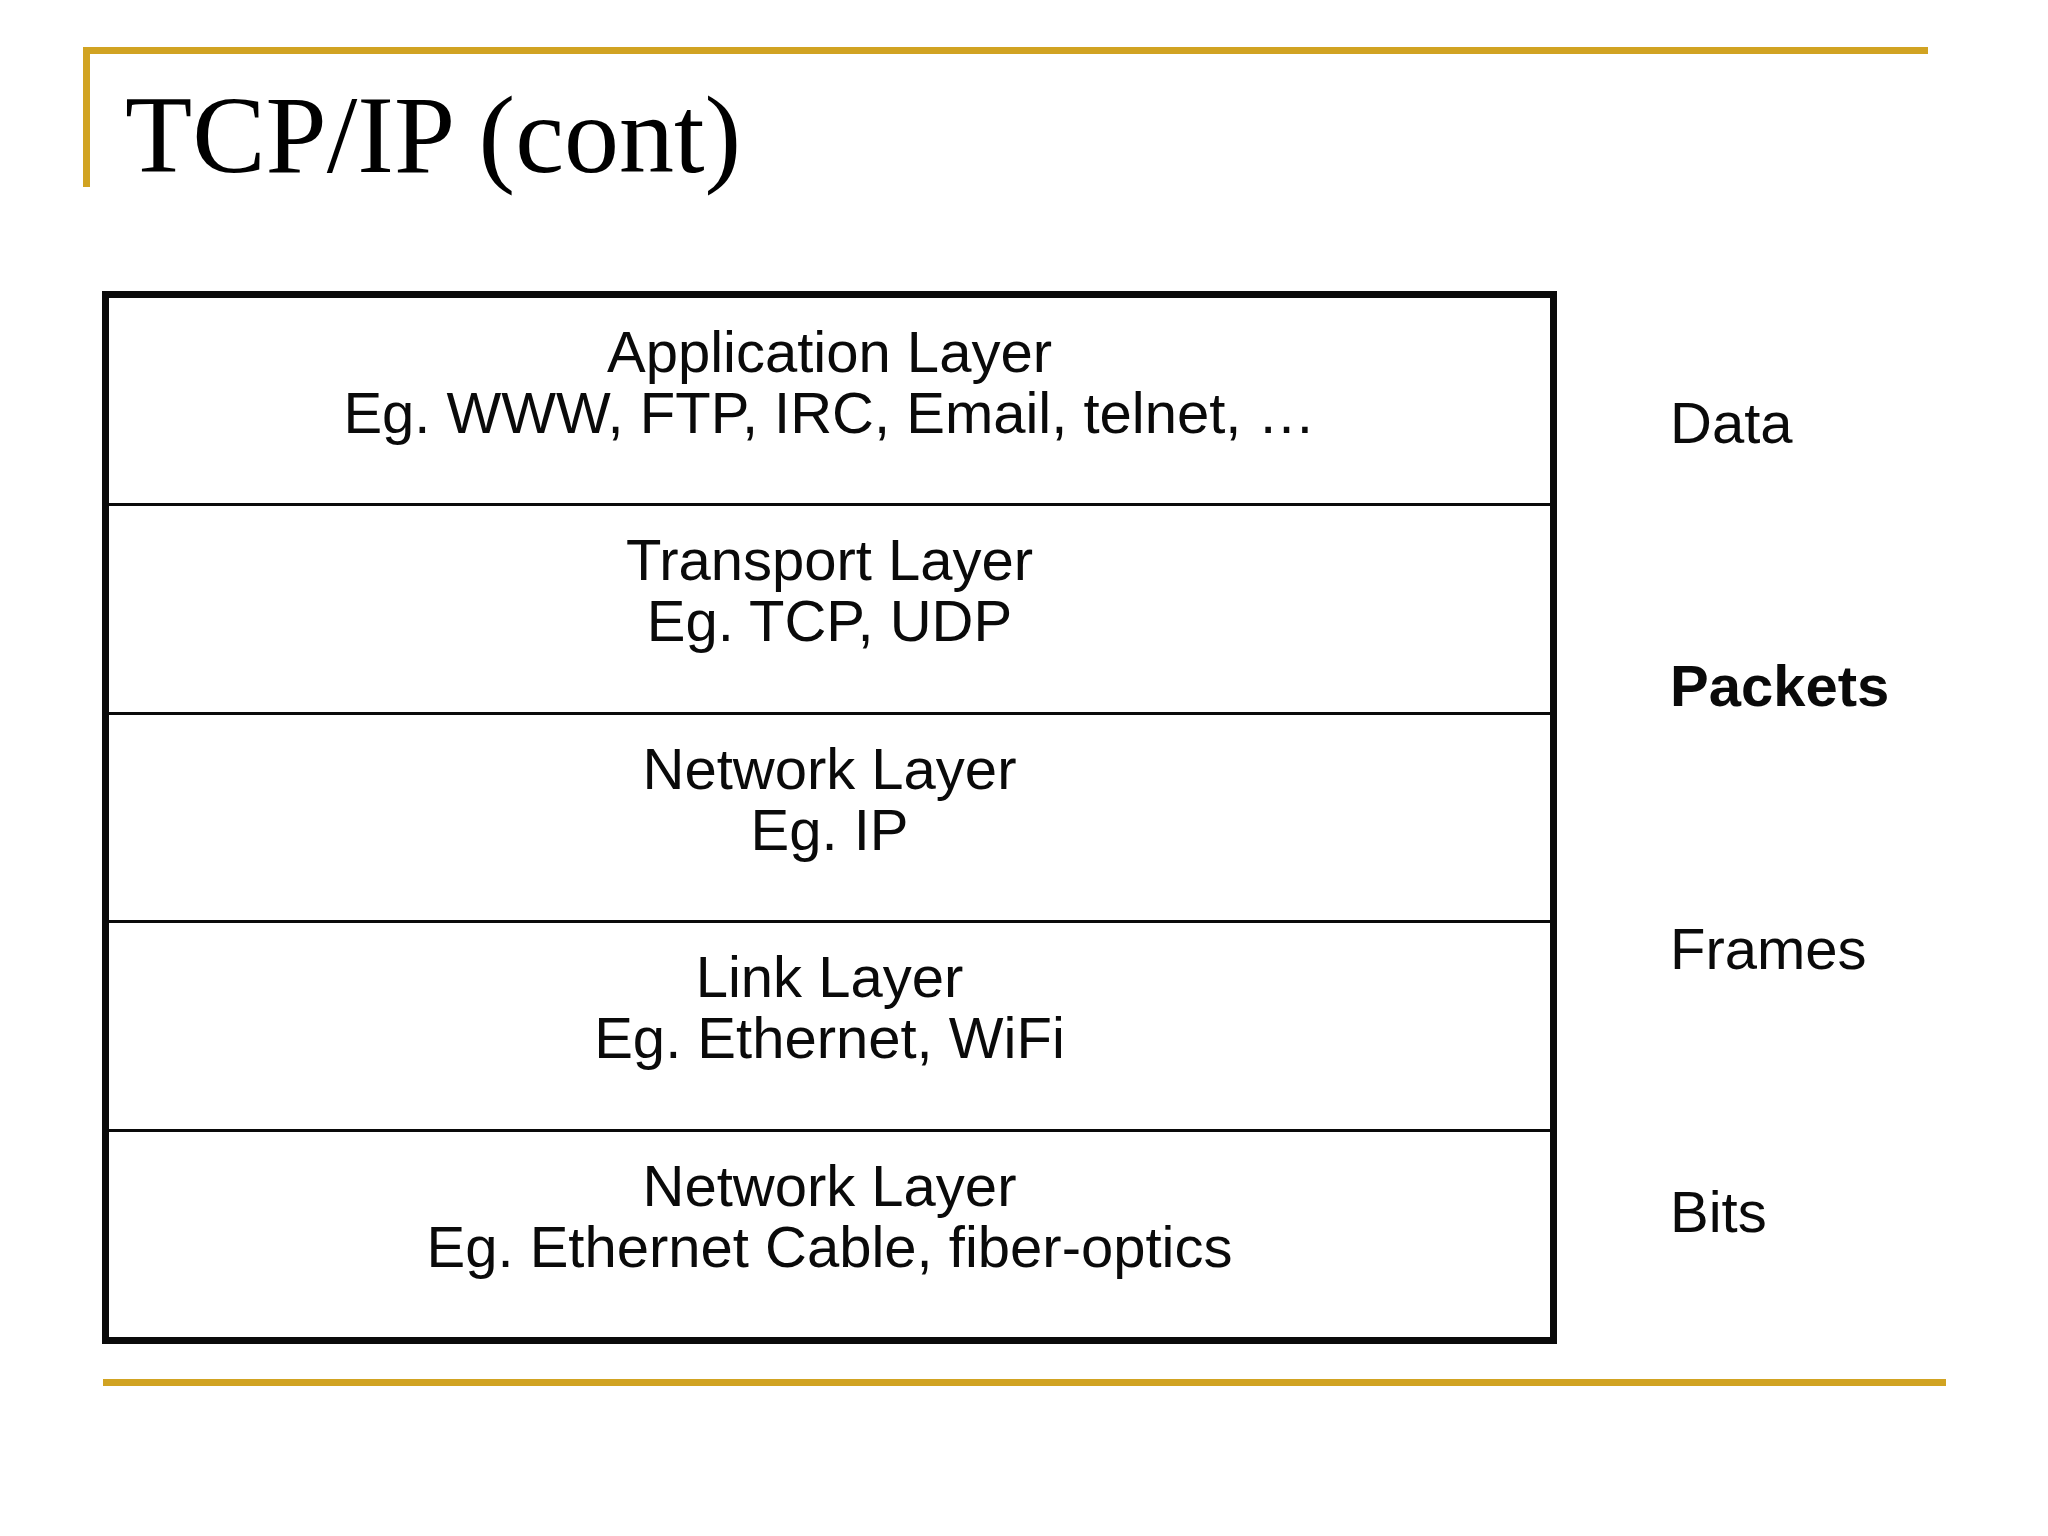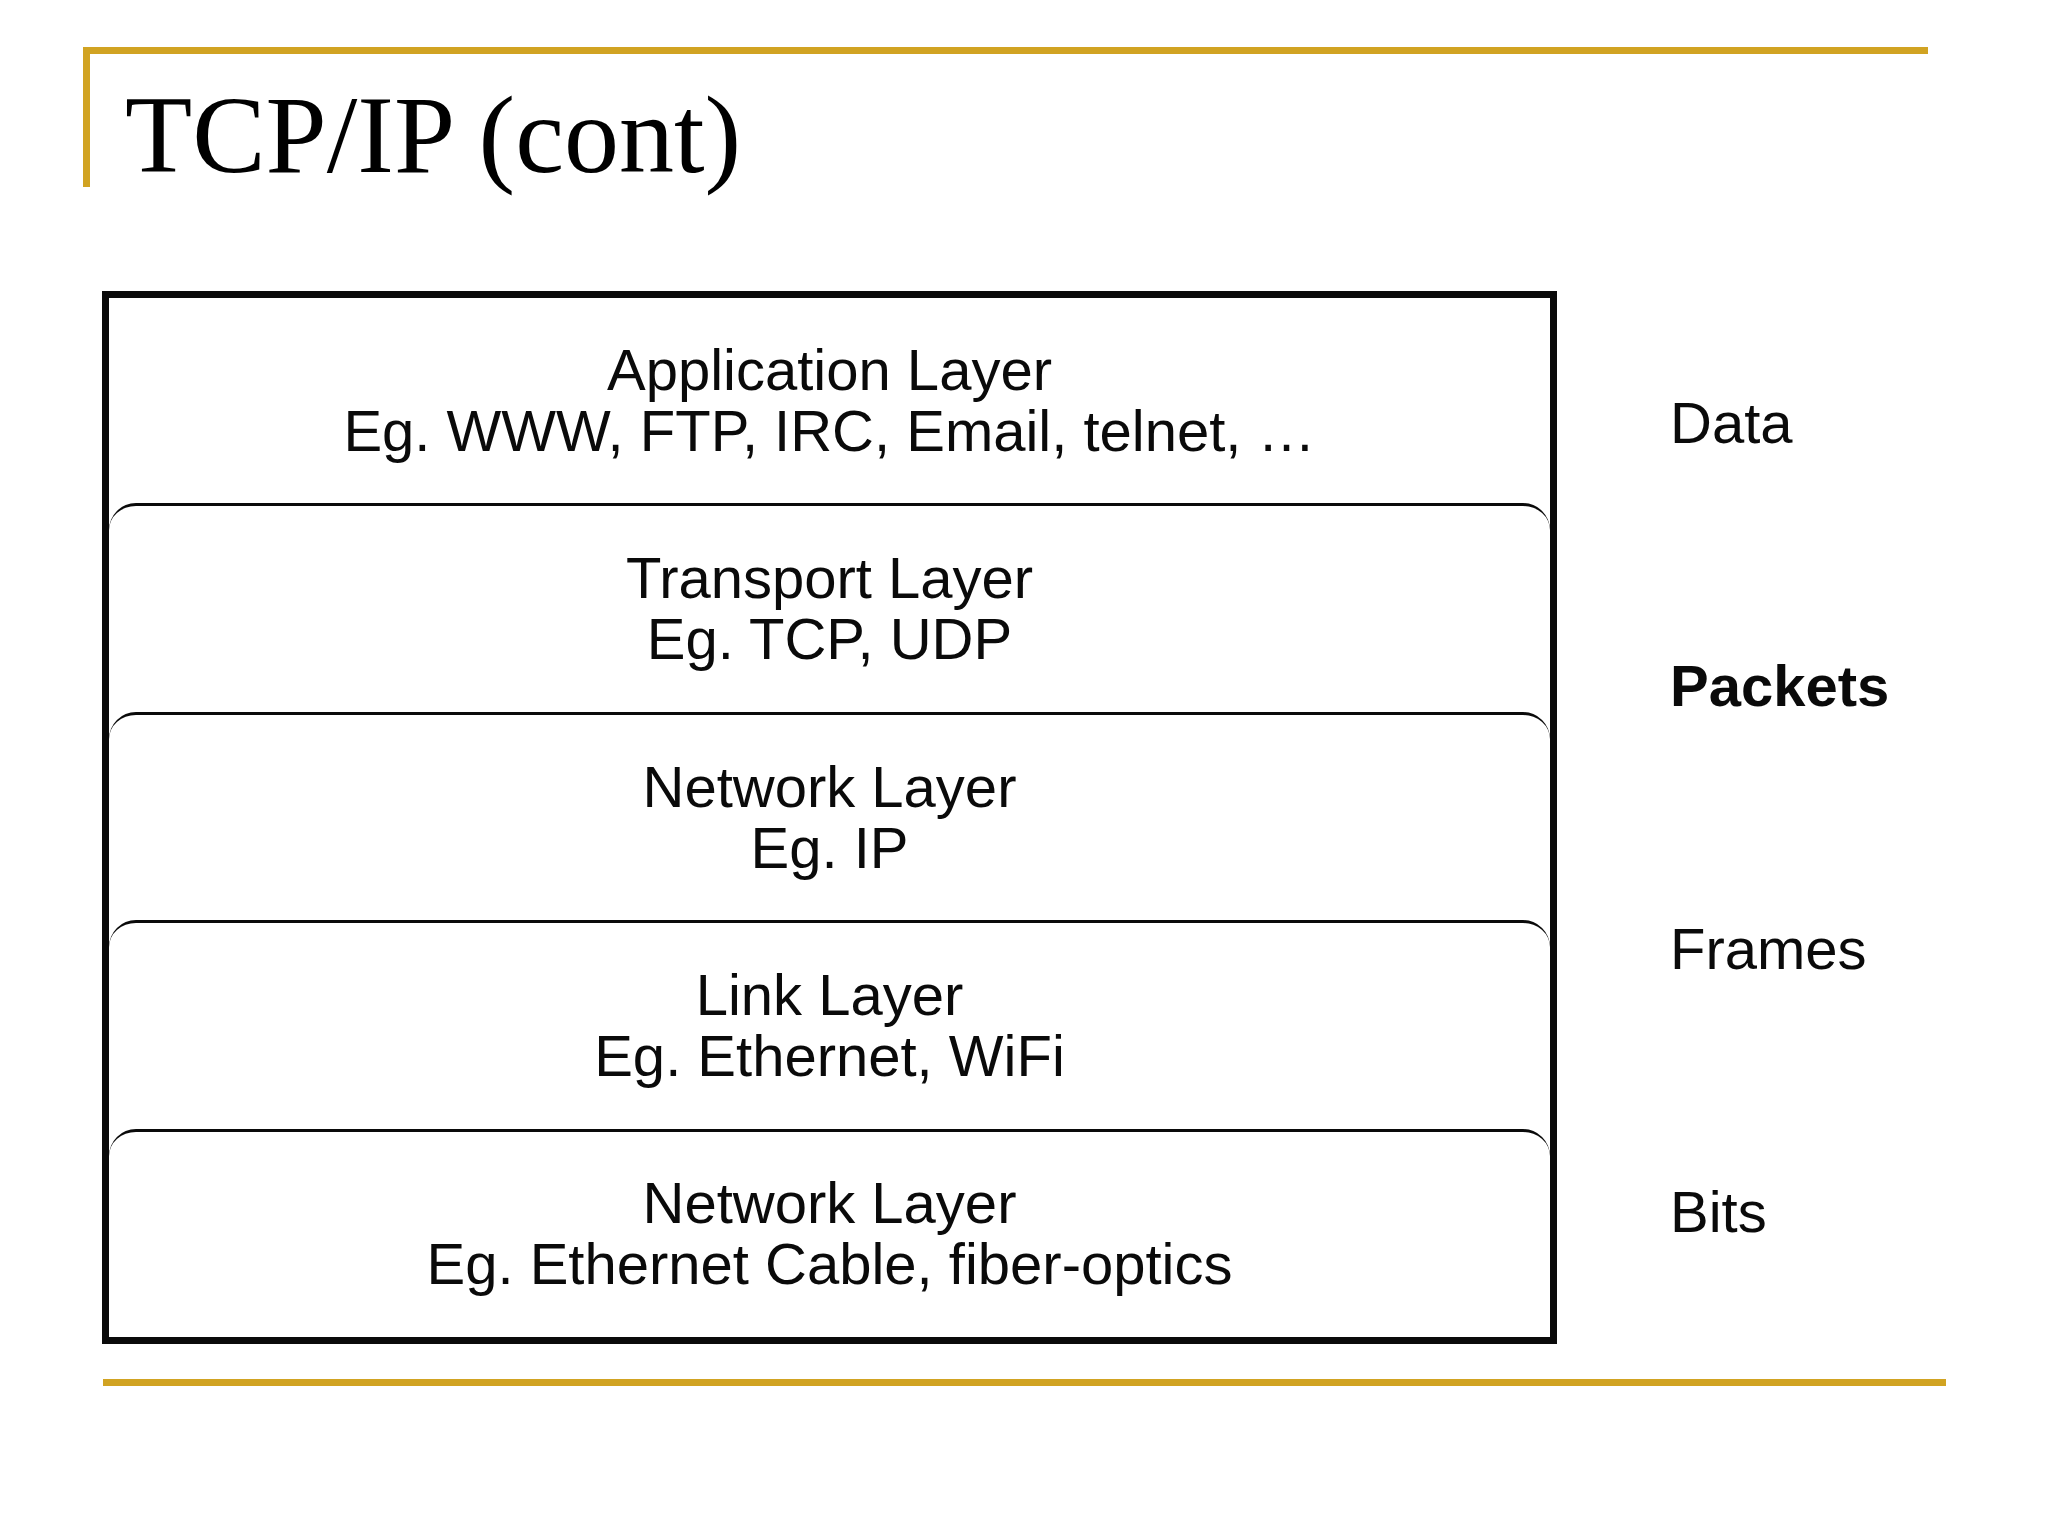--- a/index.html
+++ b/index.html
@@ -52,28 +52,27 @@
     border: 7px solid #0a0a0a;
     box-sizing: border-box;
     display: flex;
     flex-direction: column;
     background: #ffffff;
   }
   .stack-row {
     flex: 1 1 0;
     display: flex;
     flex-direction: column;
-    justify-content: center;
+    justify-content: flex-start;
     align-items: center;
     padding: 24px 10px;
     box-sizing: border-box;
   }
   .stack-row + .stack-row {
     border-top: 3px solid #0a0a0a;
-    border-radius: 27px;
   }
   .layer-name, .layer-examples {
     font-size: 58px;
     line-height: 1.05;
     color: #0a0a0a;
     white-space: nowrap;
   }
   
   .units-column {
     position: absolute;

